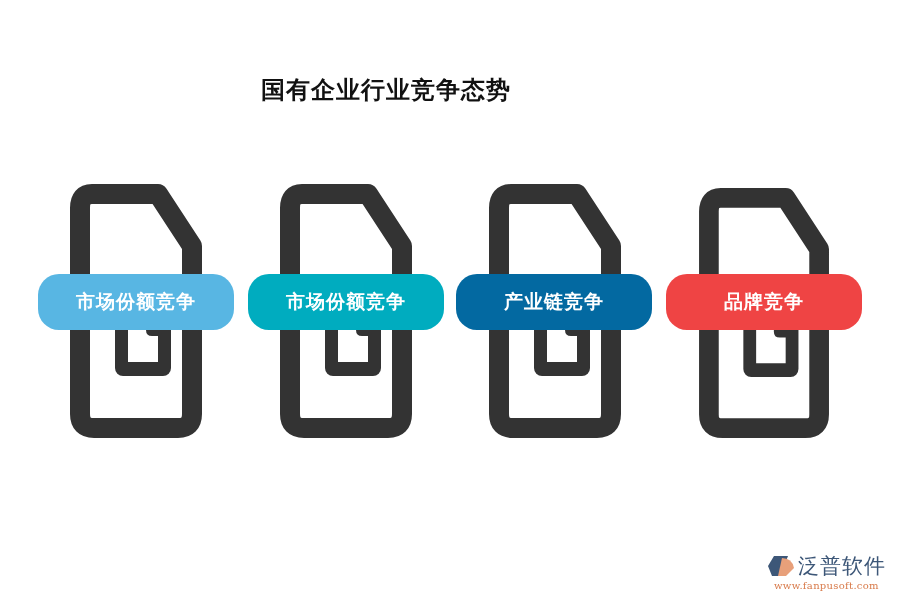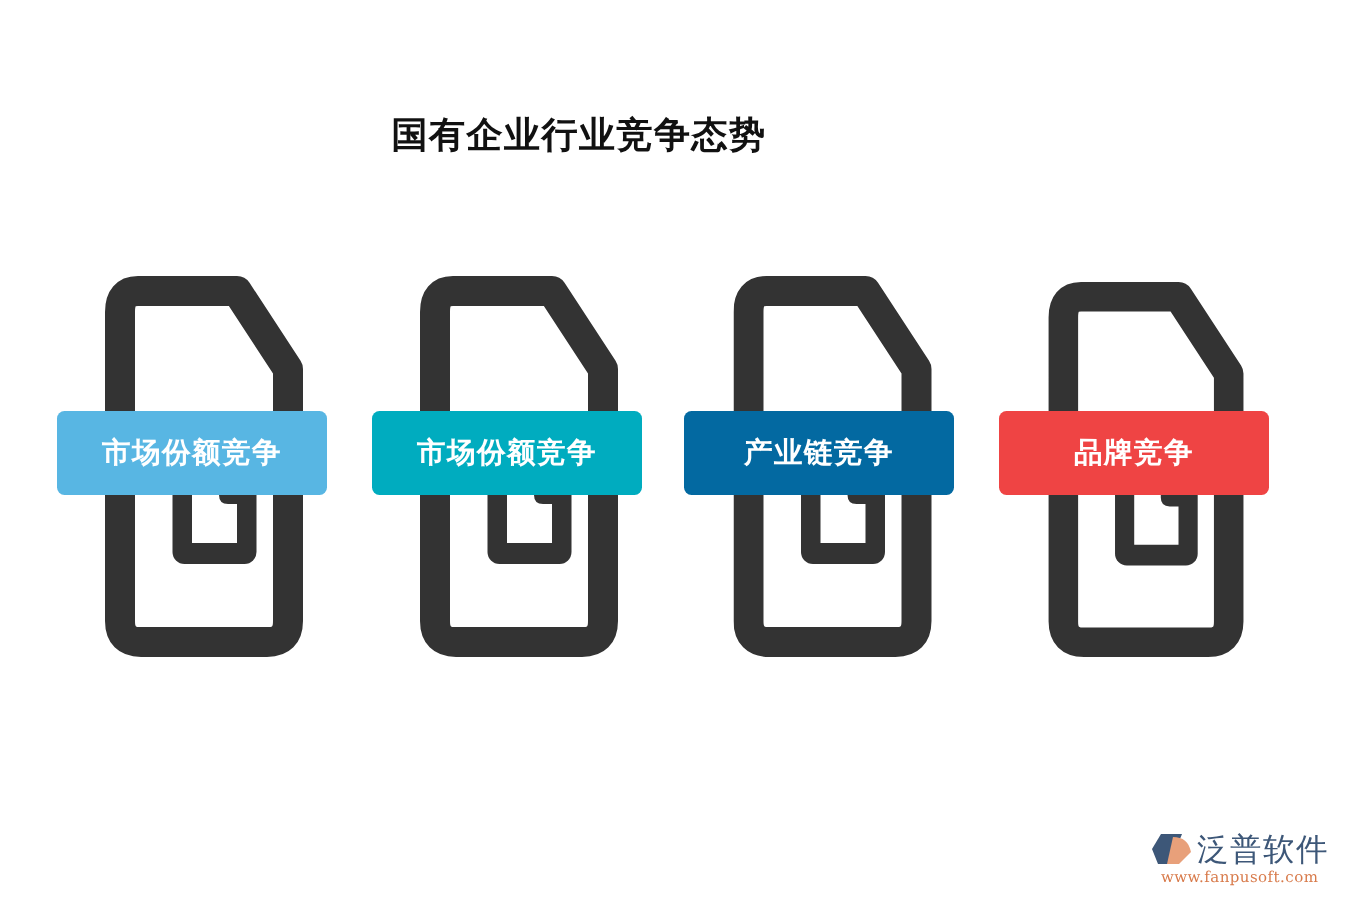--- a/index.html
+++ b/index.html
@@ -7,22 +7,22 @@
     width: 900px; height: 600px; background: #ffffff; position: relative; overflow: hidden;
     font-family: "DejaVu Sans", "Liberation Sans", sans-serif;
   }
   .title {
     position: absolute; left: 0; width: 772px; top: 74px; text-align: center;
     font-size: 24px; font-weight: bold; color: #111111; letter-spacing: 1px;
   }
   .item { position: absolute; top: 184px; width: 196px; height: 256px; }
   .doc-icon { position: absolute; top: 0; width: 134px; height: 254px; }
   .label {
-    position: absolute; top: 90px; left: 0; width: 180px; height: 56px;
-    border-radius: 5px; color: #ffffff; font-size: 19px; font-weight: bold;
+    position: absolute; top: 90px; left: 0; width: 196px; height: 56px;
+    border-radius: 21px; color: #ffffff; font-size: 19px; font-weight: bold;
     display: flex; align-items: center; justify-content: center; letter-spacing: 1px;
   }
   .logo {
     position: absolute; left: 768px; top: 552px; width: 126px; height: 44px;
   }
   .logo-mark { position: absolute; left: 0; top: 2px; width: 28px; height: 24px; }
   .logo-name {
     position: absolute; left: 30px; top: 0; font-size: 21px; color: #3d5778; letter-spacing: 1px;
   }
   .logo-url {

